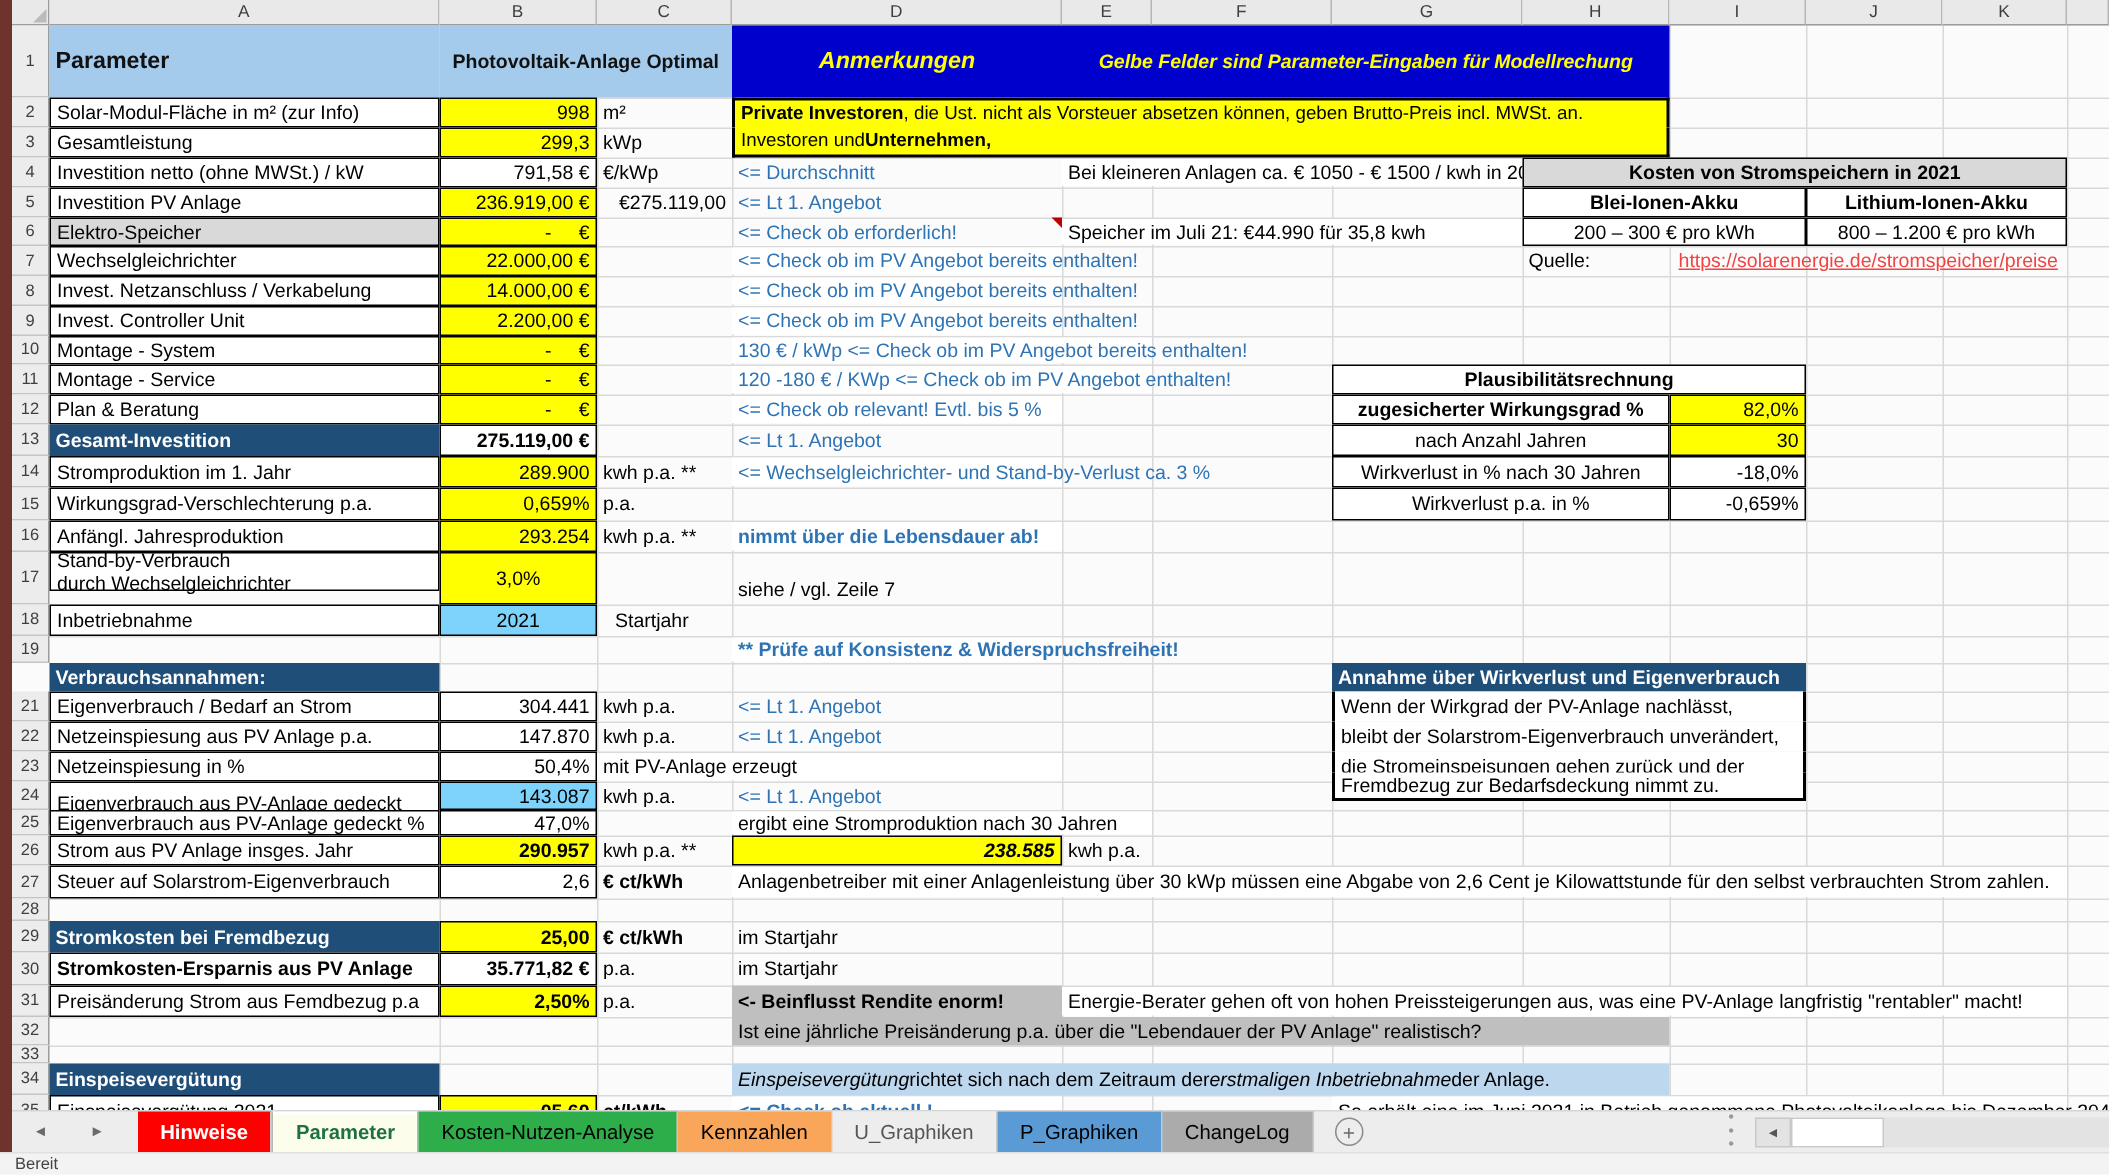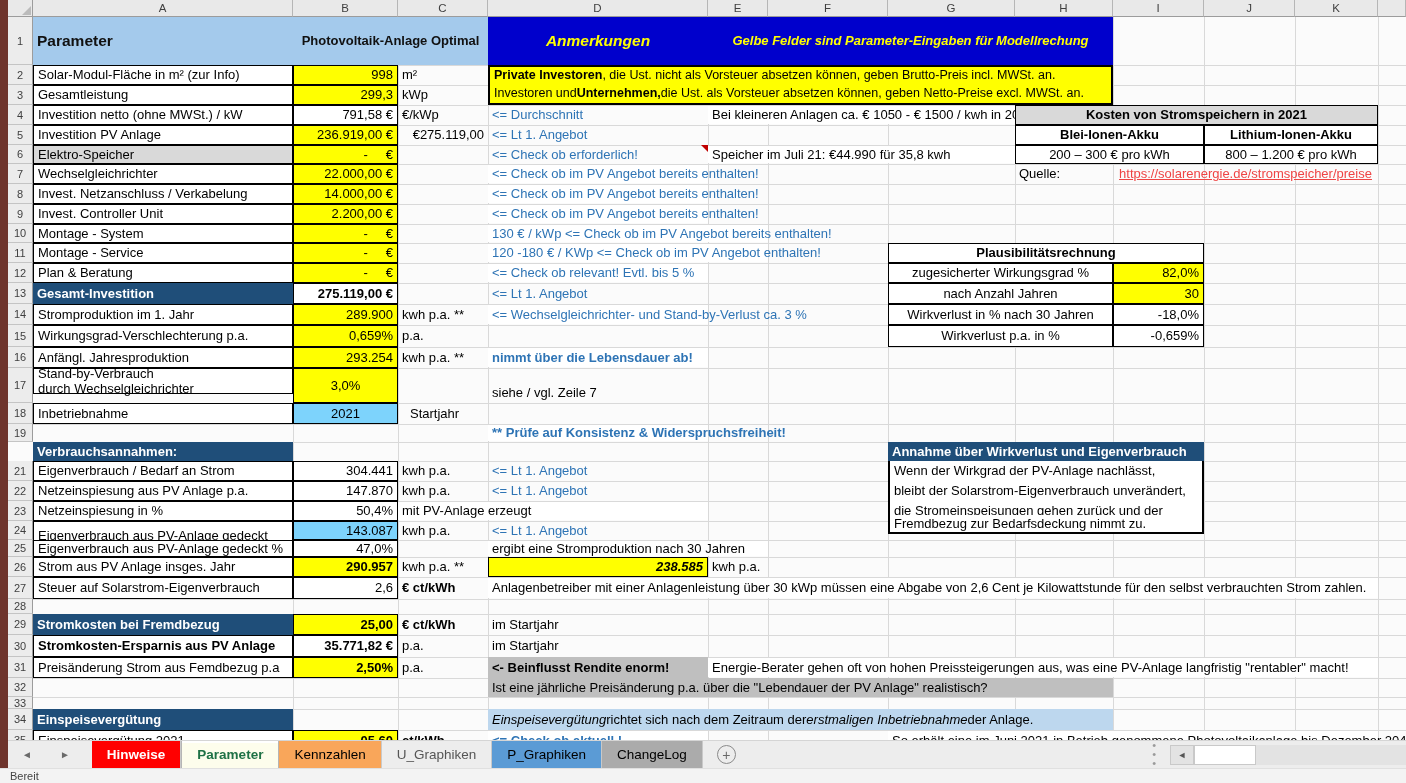--- a/index.html
+++ b/index.html
@@ -187,21 +187,20 @@
       <div class="cell yellowband btop" style="left: 488px; top: 65px; width: 625px; height: 20px;">
         <span style="font-weight: 700;">Private Investoren</span>
         <span>, die Ust. nicht als Vorsteuer absetzen können, geben Brutto-Preis incl. MWSt. an.</span>
       </div>
       <div class="cell b" style="left: 33px; top: 85px; width: 260px; height: 20px;">Gesamtleistung</div>
       <div class="cell b yellow right" style="left: 293px; top: 85px; width: 105px; height: 20px;">299,3</div>
       <div class="cell " style="left: 398px; top: 85px; width: 90px; height: 20px;">kWp</div>
       <div class="cell yellowband bbot" style="left: 488px; top: 85px; width: 625px; height: 20px;">
         <span>Investoren und </span>
         <span style="font-weight: 700;">Unternehmen,</span>
-        <span> die Ust. als Vorsteuer absetzen können, geben Netto-Preise excl. MWSt. an.</span>
       </div>
       <div class="cell b" style="left: 33px; top: 105px; width: 260px; height: 20px;">Investition netto (ohne MWSt.) / kW</div>
       <div class="cell b right" style="left: 293px; top: 105px; width: 105px; height: 20px;">791,58 €</div>
       <div class="cell " style="left: 398px; top: 105px; width: 90px; height: 20px;">€/kWp</div>
       <div class="cell blue" style="left: 488px; top: 105px; width: 220px; height: 20px;">&lt;= Durchschnitt</div>
       <div class="cell sp" style="left: 708px; top: 106px; width: 307px; height: 18px;">Bei kleineren Anlagen ca. € 1050 - € 1500 / kwh in 2021</div>
       <div class="cell b gray bold center" style="left: 1015px; top: 105px; width: 363px; height: 20px;">Kosten von Stromspeichern in 2021</div>
       <div class="cell b" style="left: 33px; top: 125px; width: 260px; height: 20px;">Investition  PV Anlage</div>
       <div class="cell b yellow right" style="left: 293px; top: 125px; width: 105px; height: 20px;">236.919,00 €</div>
       <div class="cell right" style="left: 398px; top: 125px; width: 90px; height: 20px;">€275.119,00</div>
@@ -228,21 +227,21 @@
       <div class="cell b" style="left: 33px; top: 224px; width: 260px; height: 19px;">Montage -  System</div>
       <div class="cell b yellow right" style="left: 293px; top: 224px; width: 105px; height: 19px;">-&nbsp;&nbsp;&nbsp;&nbsp;&nbsp;€</div>
       <div class="cell blue sp" style="left: 488px; top: 225px; width: 280px; height: 17px;">130 € / kWp  &lt;= Check  ob im PV Angebot bereits enthalten!</div>
       <div class="cell b" style="left: 33px; top: 243px; width: 260px; height: 20px;">Montage - Service</div>
       <div class="cell b yellow right" style="left: 293px; top: 243px; width: 105px; height: 20px;">-&nbsp;&nbsp;&nbsp;&nbsp;&nbsp;€</div>
       <div class="cell blue sp" style="left: 488px; top: 244px; width: 280px; height: 18px;">120 -180 € / KWp &lt;= Check  ob im PV Angebot enthalten!</div>
       <div class="cell b bold center" style="left: 888px; top: 243px; width: 316px; height: 20px;">Plausibilitätsrechnung</div>
       <div class="cell b" style="left: 33px; top: 263px; width: 260px; height: 20px;">Plan &amp; Beratung</div>
       <div class="cell b yellow right" style="left: 293px; top: 263px; width: 105px; height: 20px;">-&nbsp;&nbsp;&nbsp;&nbsp;&nbsp;€</div>
       <div class="cell blue sp" style="left: 488px; top: 264px; width: 220px; height: 18px;">&lt;= Check  ob relevant! Evtl. bis 5 %</div>
-      <div class="cell b center" style="left: 888px; top: 263px; width: 225px; height: 20px;">zugesicherter Wirkungsgrad %</div>
+      <div class="cell b center" style="left: 888px; top: 263px; width: 225px; height: 20px; font-weight: bold;">zugesicherter Wirkungsgrad %</div>
       <div class="cell b yellow right" style="left: 1113px; top: 263px; width: 91px; height: 20px;">82,0%</div>
       <div class="cell navy" style="left: 33px; top: 283px; width: 260px; height: 21px;">Gesamt-Investition</div>
       <div class="cell b bold right" style="left: 293px; top: 283px; width: 105px; height: 21px;">275.119,00 €</div>
       <div class="cell blue" style="left: 488px; top: 283px; width: 220px; height: 21px;">&lt;= Lt 1. Angebot</div>
       <div class="cell b center" style="left: 888px; top: 283px; width: 225px; height: 21px;">nach Anzahl Jahren</div>
       <div class="cell b yellow right" style="left: 1113px; top: 283px; width: 91px; height: 21px;">30</div>
       <div class="cell b" style="left: 33px; top: 304px; width: 260px; height: 21px;">Stromproduktion im 1. Jahr</div>
       <div class="cell b yellow right" style="left: 293px; top: 304px; width: 105px; height: 21px;">289.900</div>
       <div class="cell " style="left: 398px; top: 304px; width: 90px; height: 21px;">kwh p.a.  **</div>
       <div class="cell blue sp" style="left: 488px; top: 305px; width: 220px; height: 19px;">&lt;= Wechselgleichrichter- und Stand-by-Verlust ca. 3 %</div>
@@ -328,20 +327,21 @@
 </div>
 
 <div class="tabstrip">
   <div class="navarrows">
     <span>◄</span>
     <span>►</span>
   </div>
   <div class="tabs" id="tabs">
       <div class="tab" style="background: rgb(255, 0, 0); color: rgb(255, 255, 255); font-weight: 700;">Hinweise</div>
       <div class="tab active" style="background: rgb(253, 253, 236); color: rgb(30, 113, 69); font-weight: 700;">Parameter</div>
+      <div class="tab" style="background: rgb(46, 173, 75); color: rgb(0, 0, 0); font-weight: 400;">Kosten-Nutzen-Analyse</div>
       <div class="tab" style="background: rgb(249, 166, 90); color: rgb(0, 0, 0); font-weight: 400;">Kennzahlen</div>
       <div class="tab" style="background: rgb(237, 237, 237); color: rgb(85, 85, 85); font-weight: 400;">U_Graphiken</div>
       <div class="tab" style="background: rgb(91, 155, 213); color: rgb(0, 0, 0); font-weight: 400;">P_Graphiken</div>
       <div class="tab" style="background: rgb(171, 171, 171); color: rgb(0, 0, 0); font-weight: 400;">ChangeLog</div>
     </div>
   <div class="plusbtn">+</div>
   <div class="rightctl">
     <div class="dots">•<br>•<br>•</div>
     <div class="scroll-left-btn">◄</div>
     <div class="scroll-thumb"></div>

